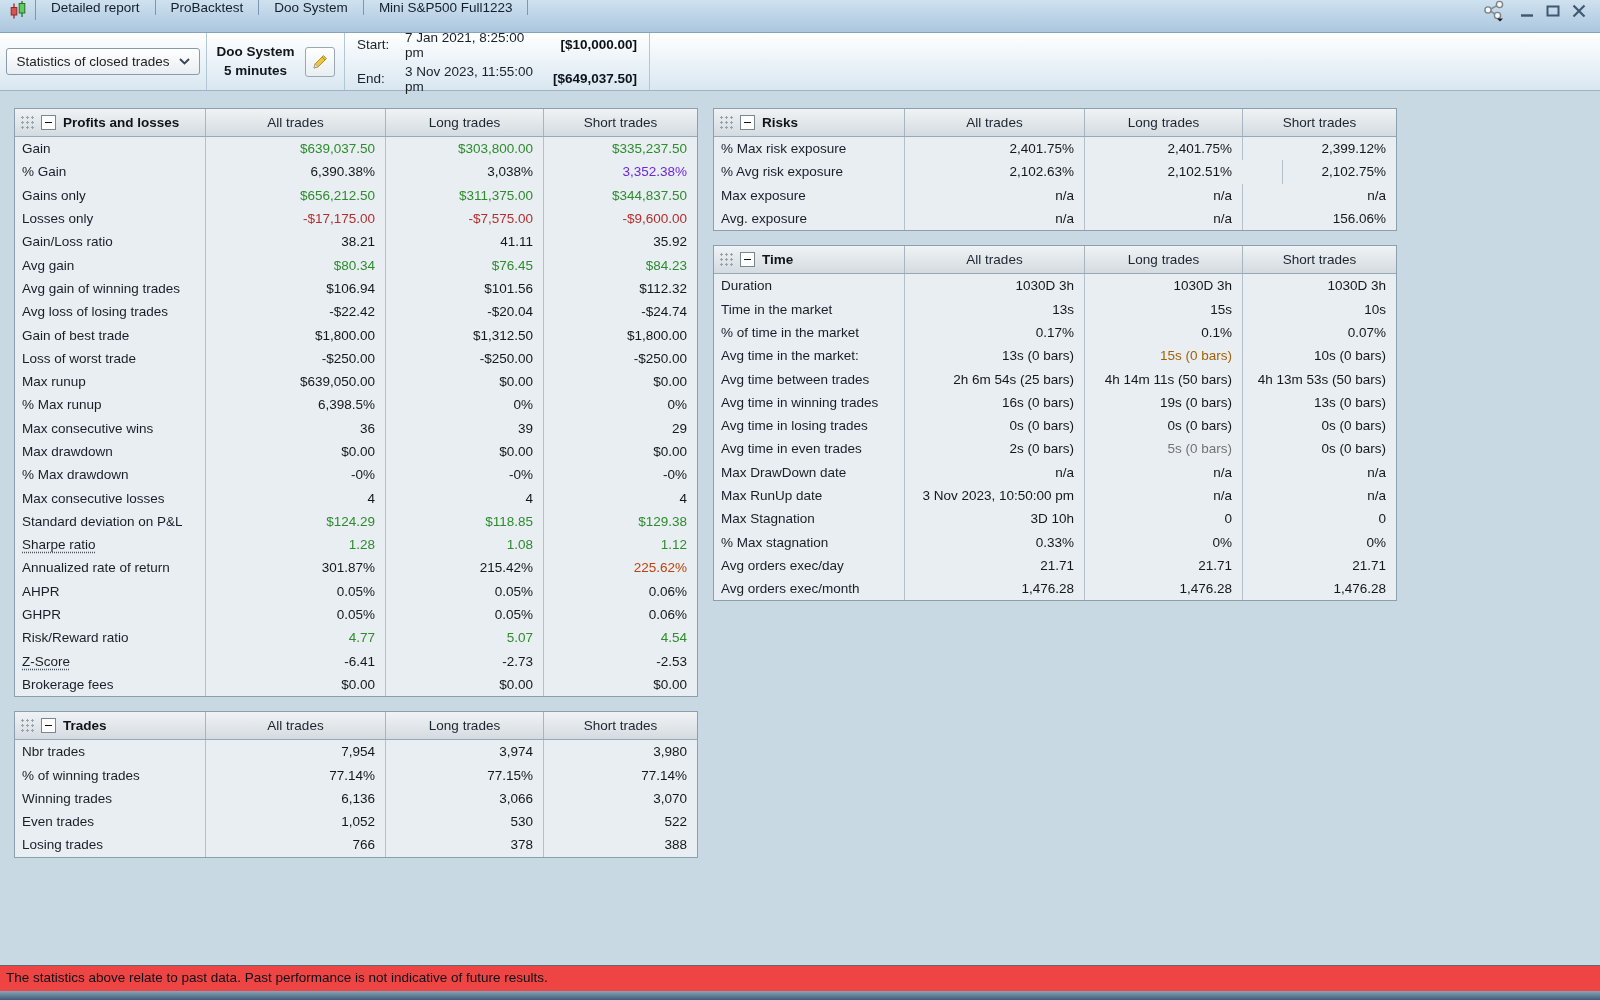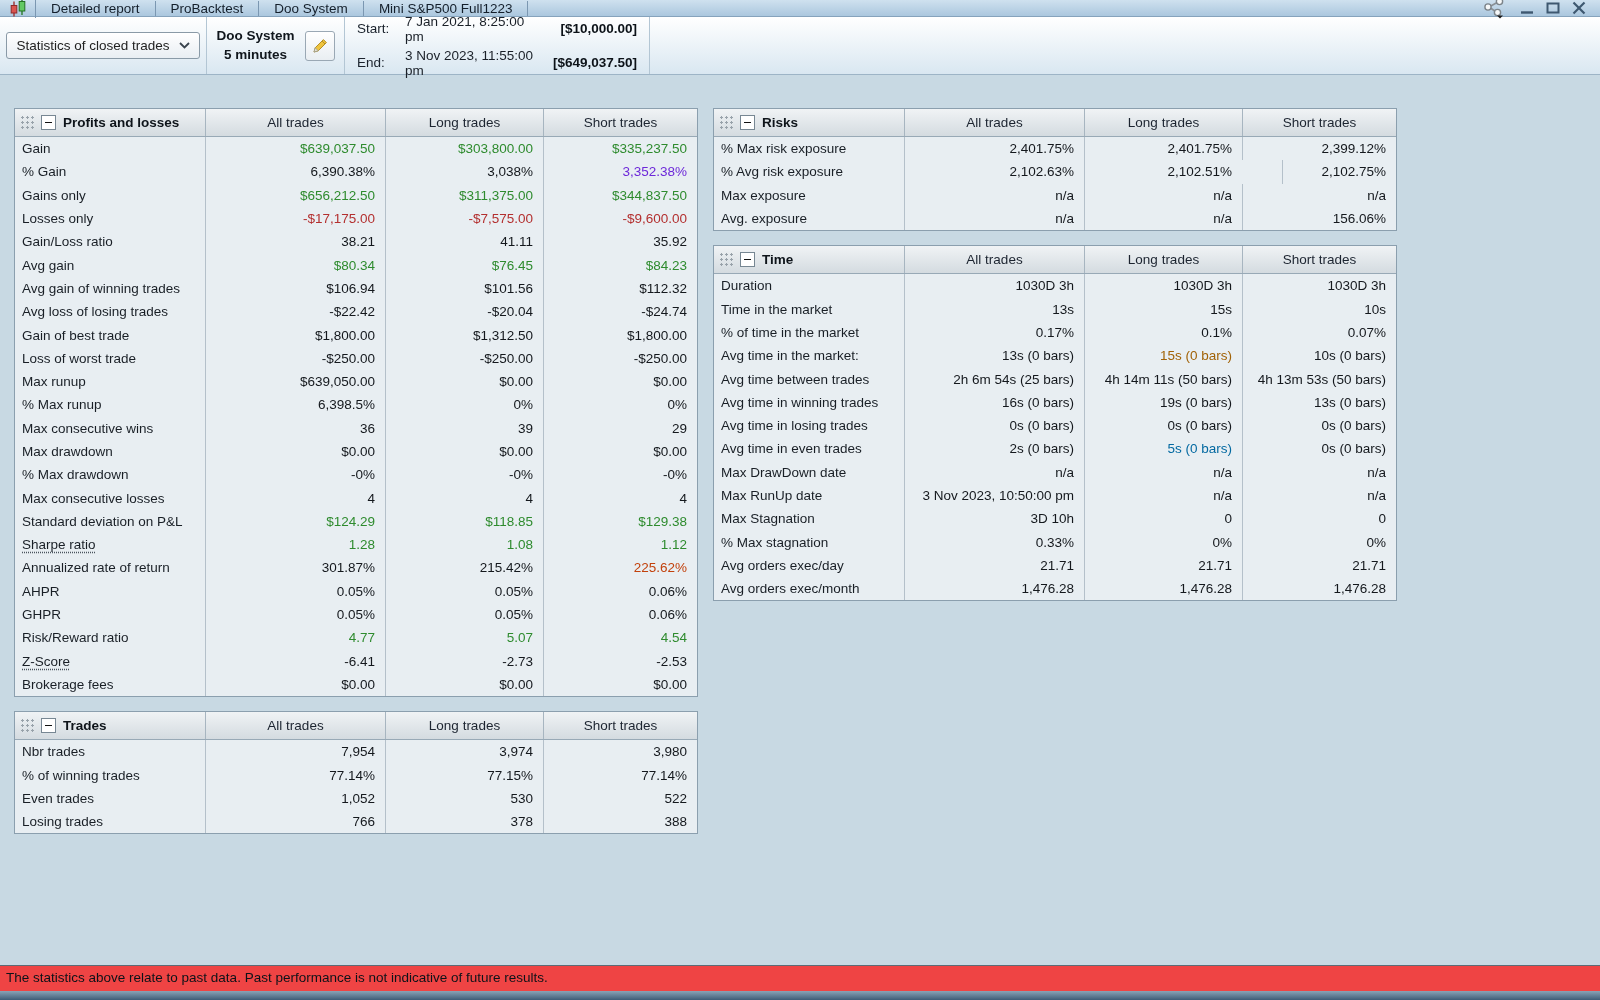--- a/index.html
+++ b/index.html
@@ -6,24 +6,24 @@
   html,body { width:1600px; height:1000px; overflow:hidden; }
   body {
     font-family: "Liberation Sans", sans-serif;
     background:#c8d9e3;
     position:relative;
     color:#1a2028;
   }
 
   
   .titlebar {
-    height:17px;
+    height:33px;
     background:linear-gradient(#cfe1ef, #abc7de);
     border-bottom:1px solid #86a3bc;
-    display:flex; align-items:center;
+    display:flex; align-items:flex-start;
   }
   .app-icon-cell {
     width:36px; display:flex; align-items:center; justify-content:center;
     border-right:1px solid #7b97b1;
   }
   .tab {
     display:flex; align-items:center; padding:0 15px;
     font-size:13.5px; color:#141f2b;
     border-right:1px solid #7b97b1;
     cursor:default; white-space:nowrap;
@@ -393,20 +393,26 @@
           <div class="val" style="color: rgb(20, 24, 29);">3,974</div>
           <div class="val" style="color: rgb(20, 24, 29);">3,980</div>
         </div>
         <div class="t-row">
           <div class="lbl">% of winning trades</div>
           <div class="val" style="color: rgb(20, 24, 29);">77.14%</div>
           <div class="val" style="color: rgb(20, 24, 29);">77.15%</div>
           <div class="val" style="color: rgb(20, 24, 29);">77.14%</div>
         </div>
         <div class="t-row">
+          <div class="lbl">Winning trades</div>
+          <div class="val" style="color: rgb(20, 24, 29);">6,136</div>
+          <div class="val" style="color: rgb(20, 24, 29);">3,066</div>
+          <div class="val" style="color: rgb(20, 24, 29);">3,070</div>
+        </div>
+        <div class="t-row">
           <div class="lbl">Even trades</div>
           <div class="val" style="color: rgb(20, 24, 29);">1,052</div>
           <div class="val" style="color: rgb(20, 24, 29);">530</div>
           <div class="val" style="color: rgb(20, 24, 29);">522</div>
         </div>
         <div class="t-row">
           <div class="lbl">Losing trades</div>
           <div class="val" style="color: rgb(20, 24, 29);">766</div>
           <div class="val" style="color: rgb(20, 24, 29);">378</div>
           <div class="val" style="color: rgb(20, 24, 29);">388</div>
@@ -503,21 +509,21 @@
         </div>
         <div class="t-row">
           <div class="lbl">Avg time in losing trades</div>
           <div class="val" style="color: rgb(20, 24, 29);">0s (0 bars)</div>
           <div class="val" style="color: rgb(20, 24, 29);">0s (0 bars)</div>
           <div class="val" style="color: rgb(20, 24, 29);">0s (0 bars)</div>
         </div>
         <div class="t-row">
           <div class="lbl">Avg time in even trades</div>
           <div class="val" style="color: rgb(20, 24, 29);">2s (0 bars)</div>
-          <div class="val" style="color: #0369a1;">5s (0 bars)</div>
+          <div class="val" style="color: #737373;">5s (0 bars)</div>
           <div class="val" style="color: rgb(20, 24, 29);">0s (0 bars)</div>
         </div>
         <div class="t-row">
           <div class="lbl">Max DrawDown date</div>
           <div class="val" style="color: rgb(20, 24, 29);">n/a</div>
           <div class="val" style="color: rgb(20, 24, 29);">n/a</div>
           <div class="val" style="color: rgb(20, 24, 29);">n/a</div>
         </div>
         <div class="t-row">
           <div class="lbl">Max RunUp date</div>

